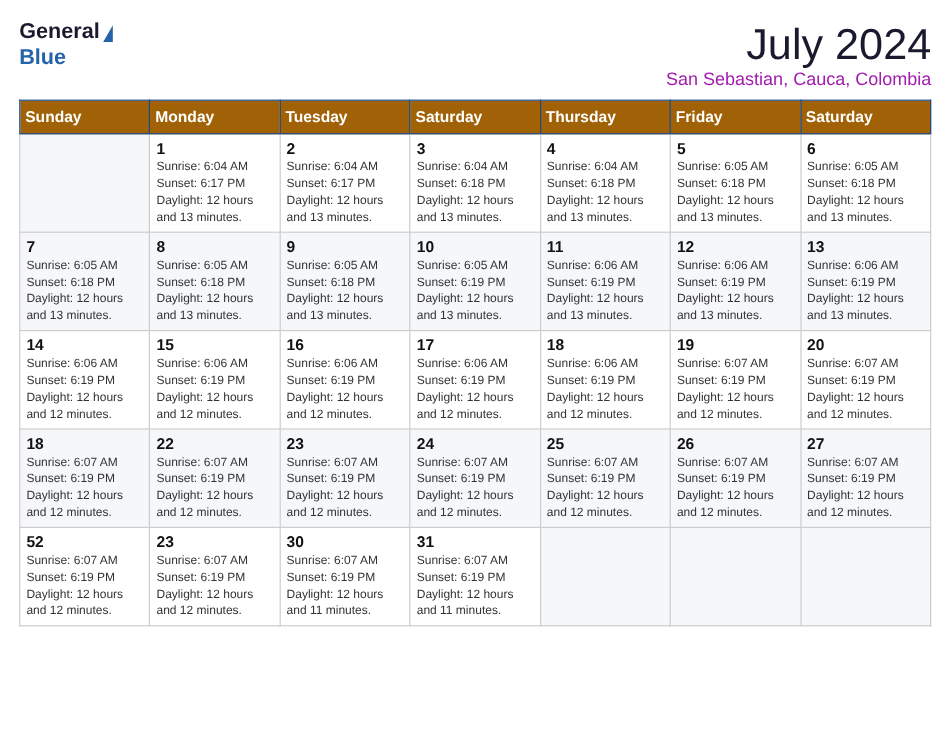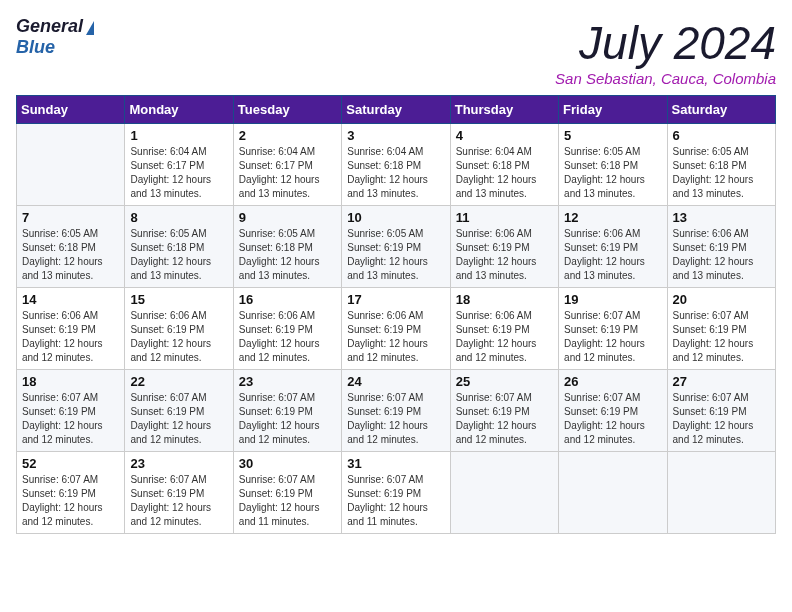--- a/index.html
+++ b/index.html
@@ -8,42 +8,41 @@
       background: #fff;
       width: 792px;
       min-height: 612px;
       padding: 16px;
     }
     .header-area {
       display: flex;
       justify-content: space-between;
       align-items: flex-start;
       margin-bottom: 8px;
-      font-style: italic;
     }
     .title-area {
       text-align: right;
     }
     .month-year {
-      font-size: 46px;
+      font-size: 36px;
       color: #1a1a2e;
       font-weight: normal;
       text-align: right;
     }
     .location {
       font-size: 15px;
       color: #a21caf;
     }
     table {
       width: 100%;
       border-collapse: collapse;
       table-layout: fixed;
     }
     thead tr th {
-      background-color: #4c1d95;
+      background-color: #a16207;
       color: #fff;
       padding: 6px 4px;
       font-size: 13px;
       text-align: left;
       border: 1px solid #1a4a8a;
     }
     tbody tr td {
       vertical-align: top;
       border: 1px solid #ccc;
       padding: 4px 5px;

